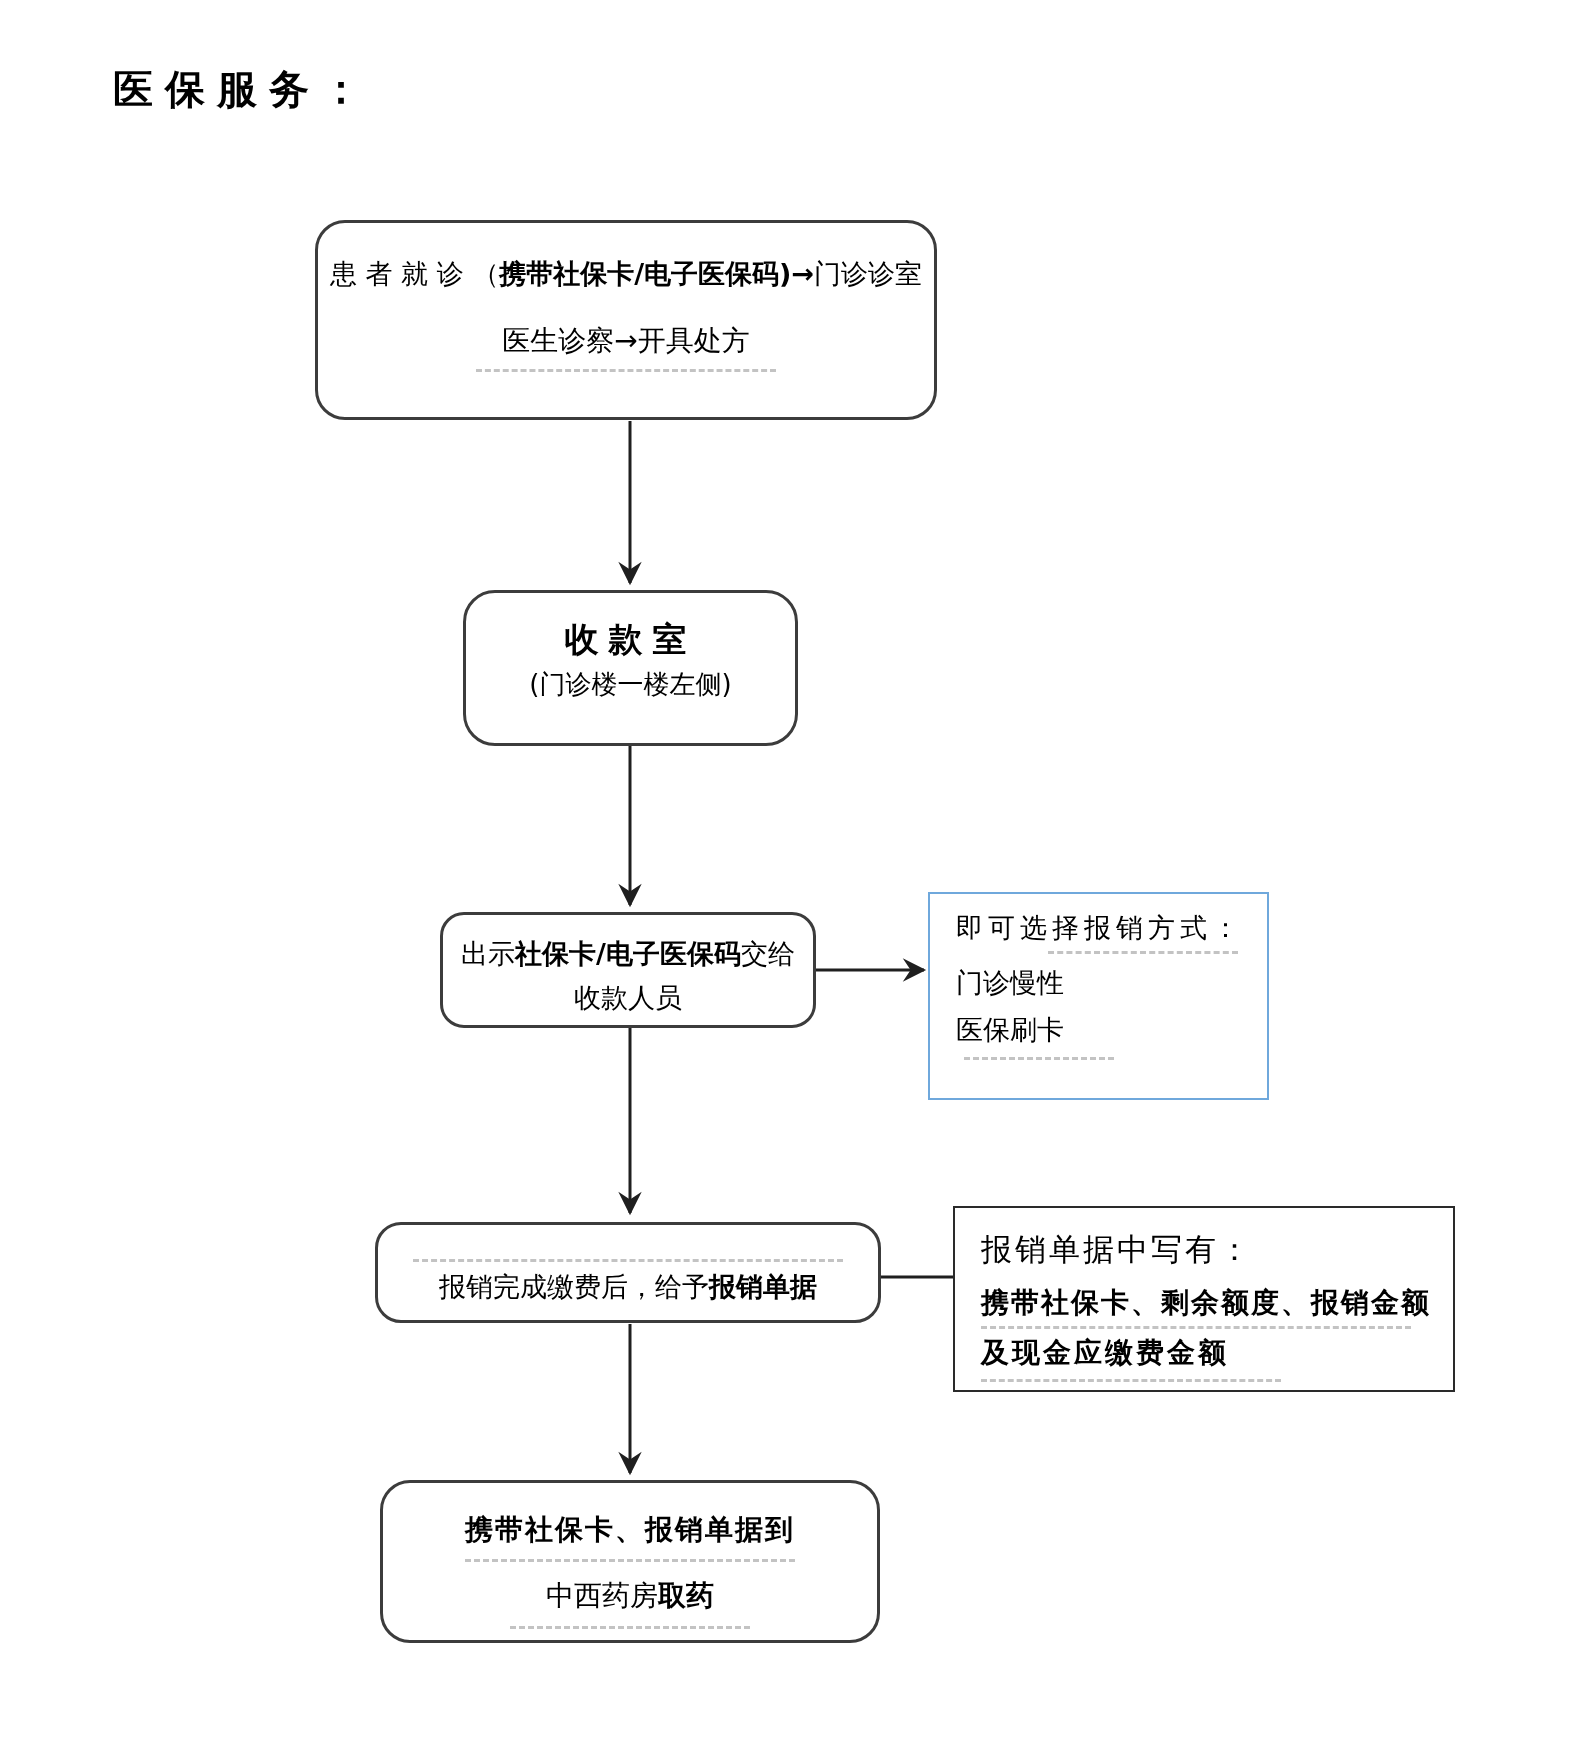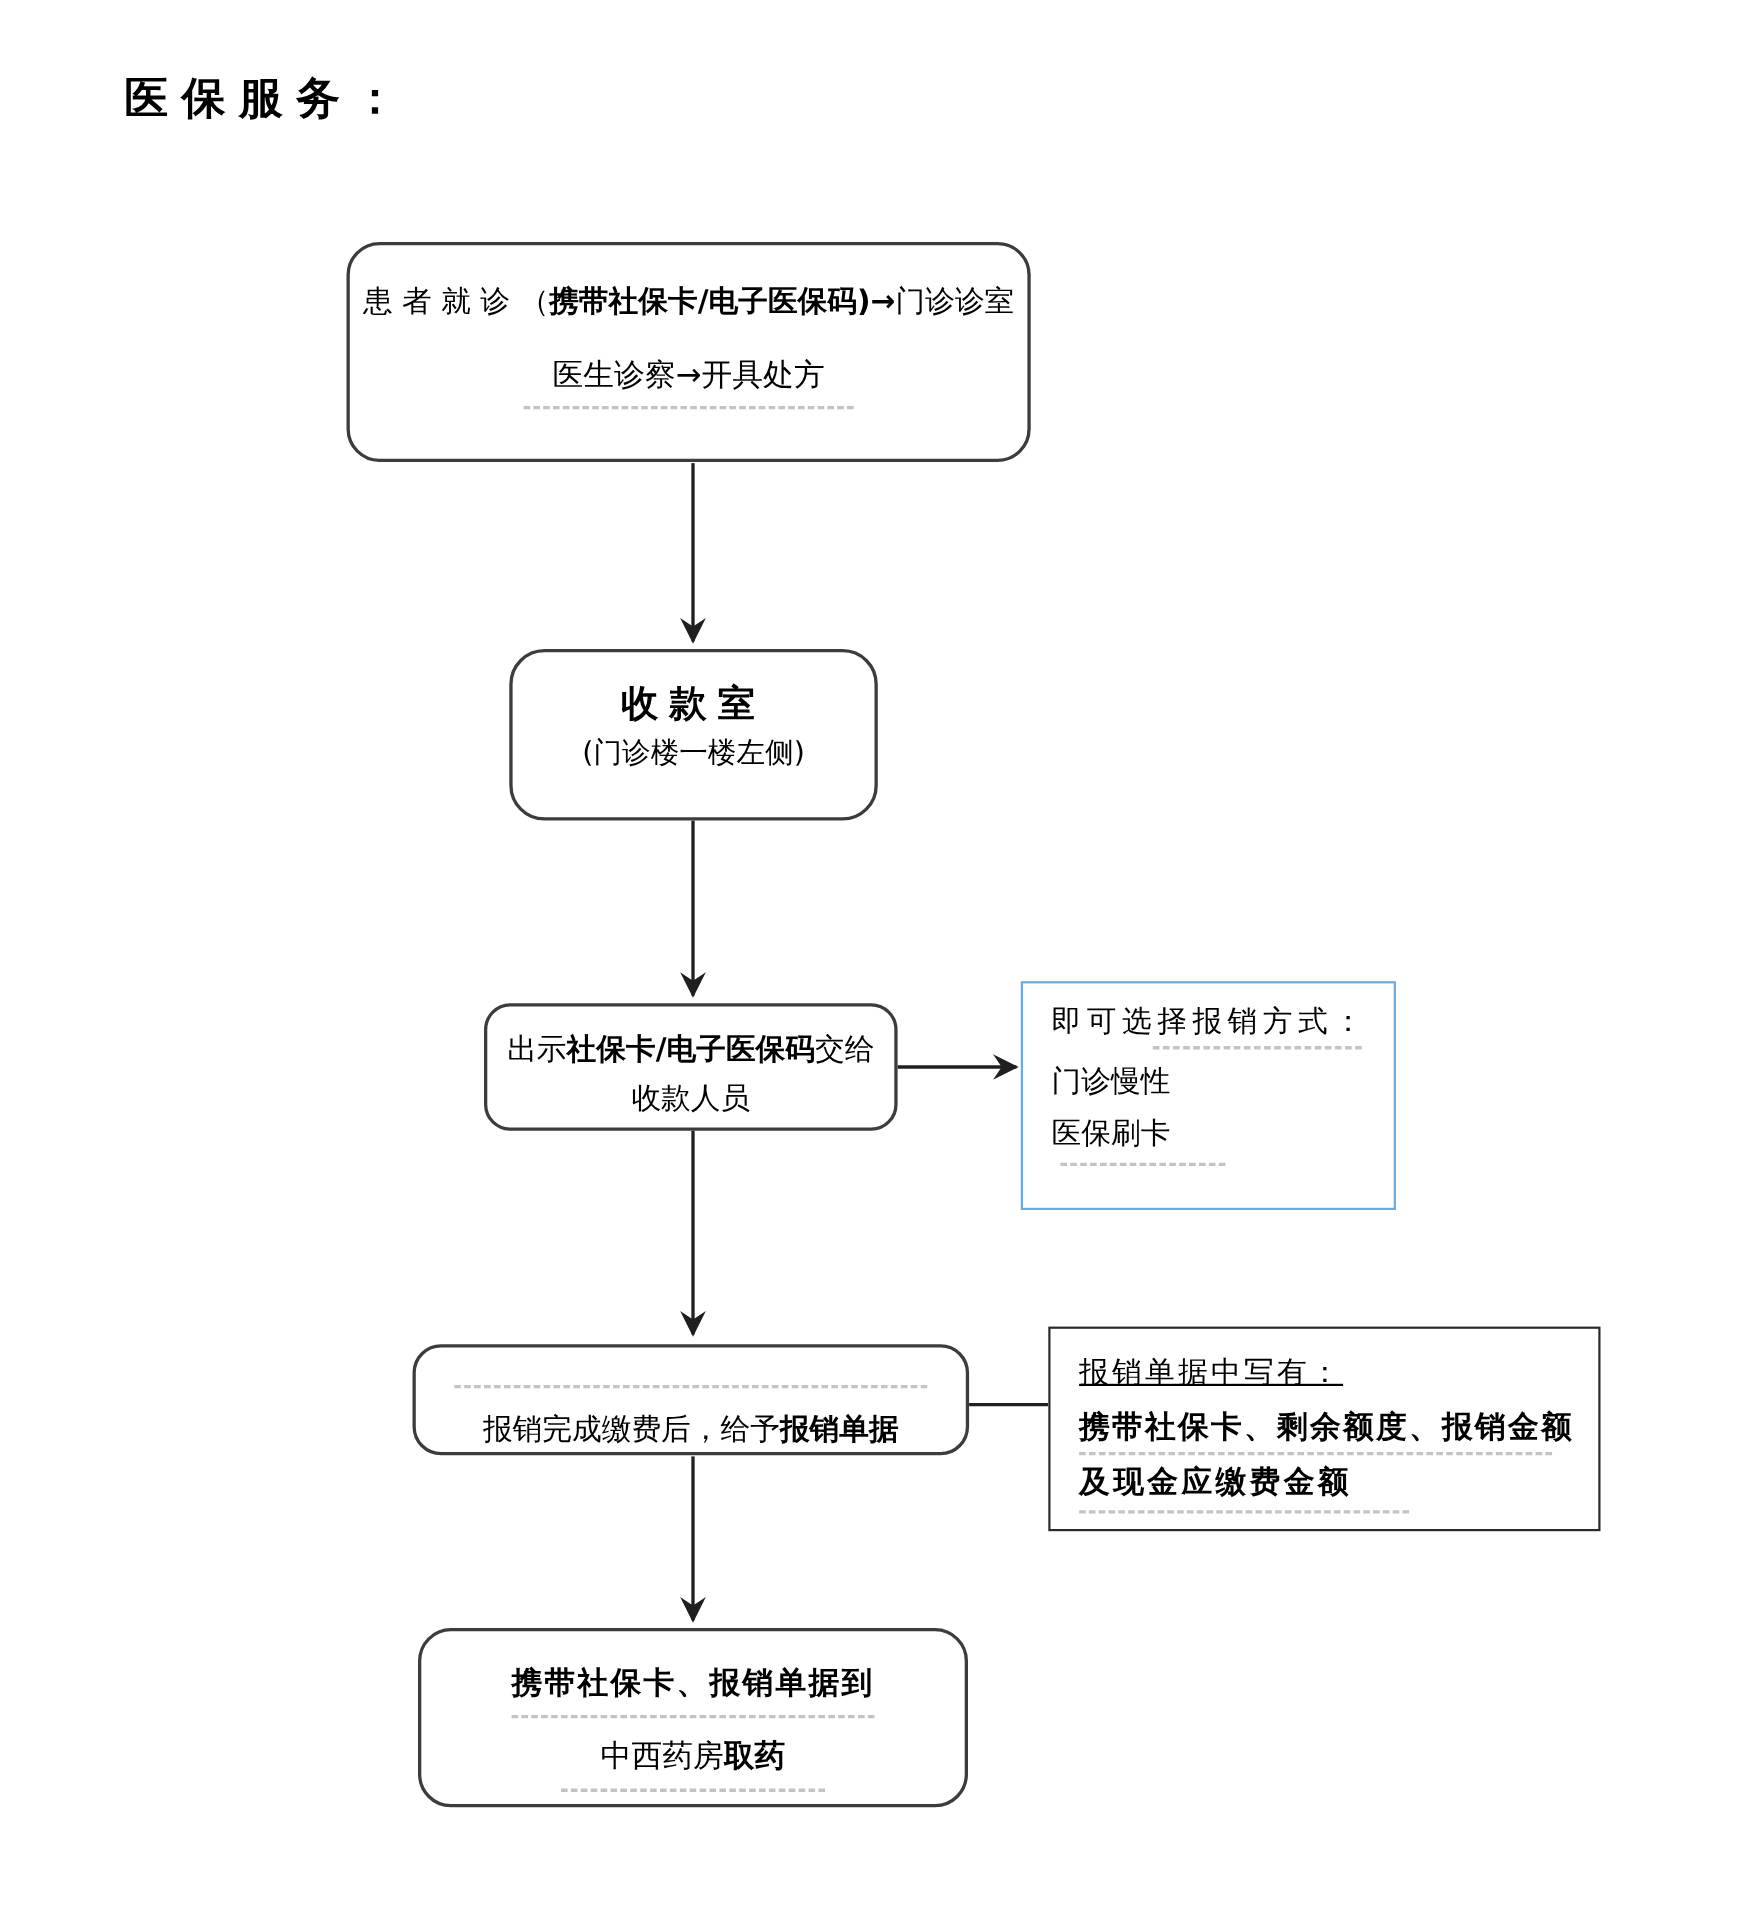--- a/index.html
+++ b/index.html
@@ -35,26 +35,26 @@
   .node-showcard{left:440px;top:912px;width:376px;height:116px;border-radius:24px;}
   .node-showcard .l1{margin-top:21px;font-size:27px;white-space:nowrap;}
   .node-showcard .l2{margin-top:8px;font-size:27px;white-space:nowrap;}
   .node-options{
     left:928px;top:892px;width:341px;height:208px;
     border:2.5px solid var(--blue_border);padding:16px 0 14px 26px;
   }
   .node-options .h{font-size:27px;letter-spacing:5px;white-space:nowrap;}
   .node-options .opt{margin-top:11px;font-size:27px;white-space:nowrap;}
   .node-receipt{left:375px;top:1222px;width:506px;height:101px;border-radius:26px;}
-  .node-receipt .l1{margin-top:19px;font-size:27px;white-space:nowrap;}
+  .node-receipt .l1{margin-top:7px;font-size:27px;white-space:nowrap;}
   .node-note{
     left:953px;top:1206px;width:502px;height:186px;
     border:2.5px solid var(--note_border);padding:13px 0 0 26px;
   }
-  .node-note .l1{font-size:27px;letter-spacing:3px;margin-top:8px;white-space:nowrap;text-decoration:underline;}
+  .node-note .l1{font-size:31px;letter-spacing:3px;margin-top:8px;white-space:nowrap;}
   .node-note .l2{font-size:28px;font-weight:bold;letter-spacing:2px;margin-top:13px;white-space:nowrap;}
   .node-note .l3{font-size:28px;font-weight:bold;letter-spacing:3px;margin-top:5px;white-space:nowrap;}
   .node-pharmacy{left:380px;top:1480px;width:500px;height:163px;border-radius:30px;}
   .node-pharmacy .l1{margin-top:28px;font-size:28px;font-weight:bold;letter-spacing:2px;white-space:nowrap;}
   .node-pharmacy .l2{margin-top:15px;font-size:28px;white-space:nowrap;}
   .b{font-weight:bold;text-align:center;}
   .artifact{height:0;border-top:3px dashed var(--artifact);opacity:.8;}
   .connector-layer{position:absolute;left:0;top:0;pointer-events:none;}
   .connector-layer path{stroke:var(--line);stroke-width:3;fill:none;}
   .connector-layer .head{fill:var(--line);stroke:none;}

